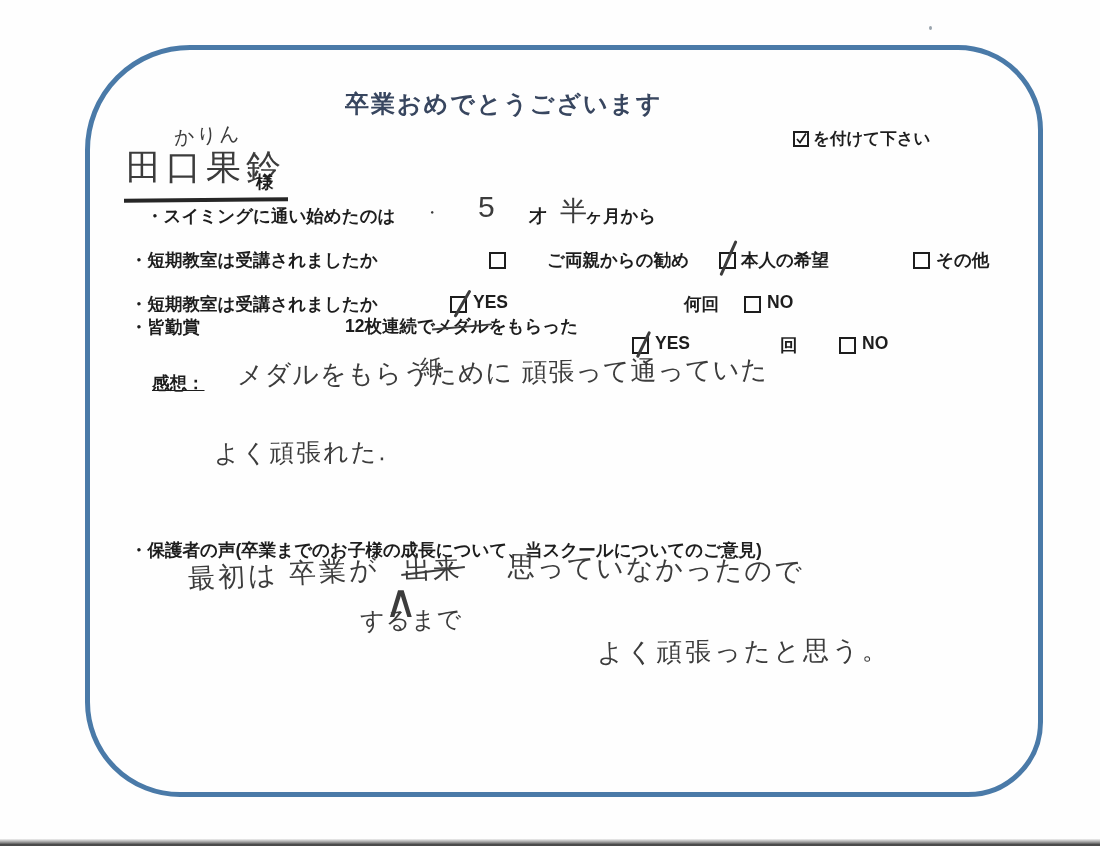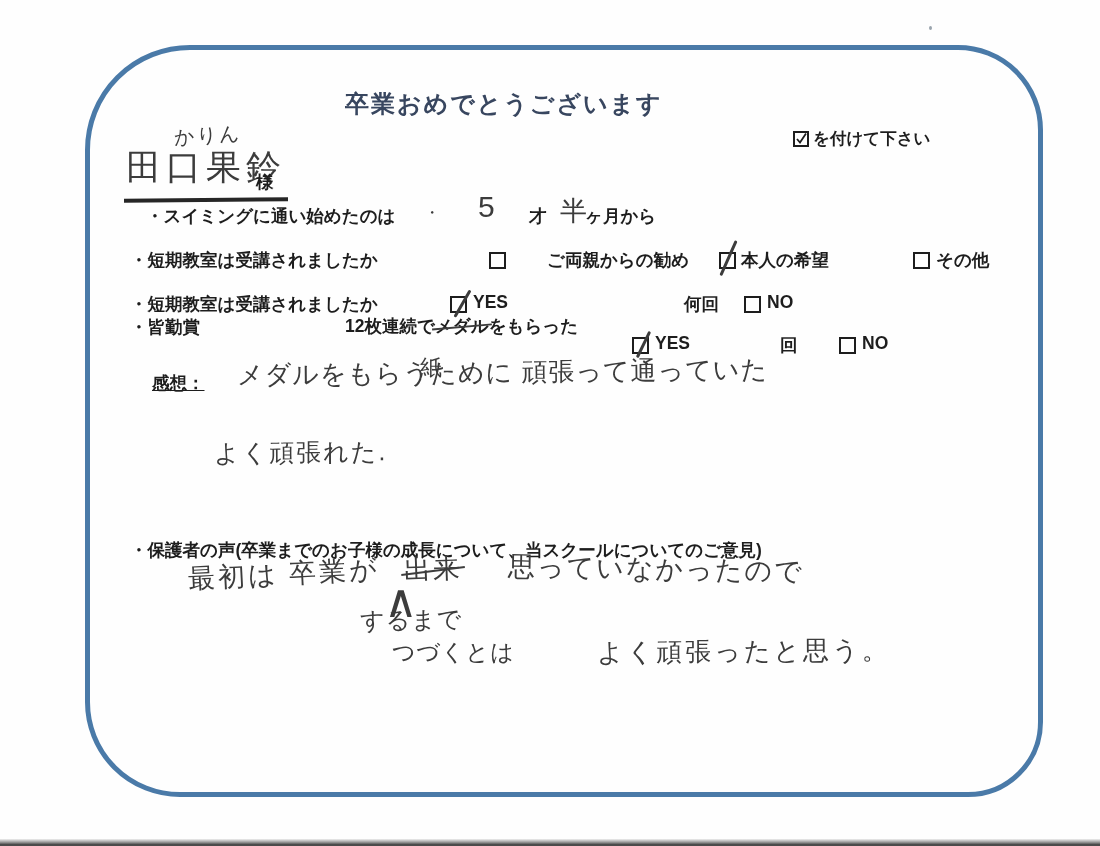--- a/index.html
+++ b/index.html
@@ -160,20 +160,19 @@
   
   <div class="hw" id="q5-answer">よく頑張れた.</div>
 
   
   <div class="printed" id="q6-label">・保護者の声(卒業までのお子様の成長について、当スクールについてのご意見)</div>
   <div class="hw" id="p-line1a">最初は 卒業が</div>
   <div class="hw struck" id="p-struck">出来</div>
   <div class="hw" id="p-caret">∧</div>
   <div class="hw" id="p-line1b">思っていなかったので</div>
   <div class="hw" id="p-insert">するまで</div>
-  <div class="hw" id="p-line2">つづくとは</div>
   <div class="hw" id="p-line3">よく頑張ったと思う。</div>
 
   
   <div class="speck" style="left:929px;top:26px;width:3px;height:4px;"></div>
   <div class="scan-edge"></div>
 
 </div>
 
 </body></html>

